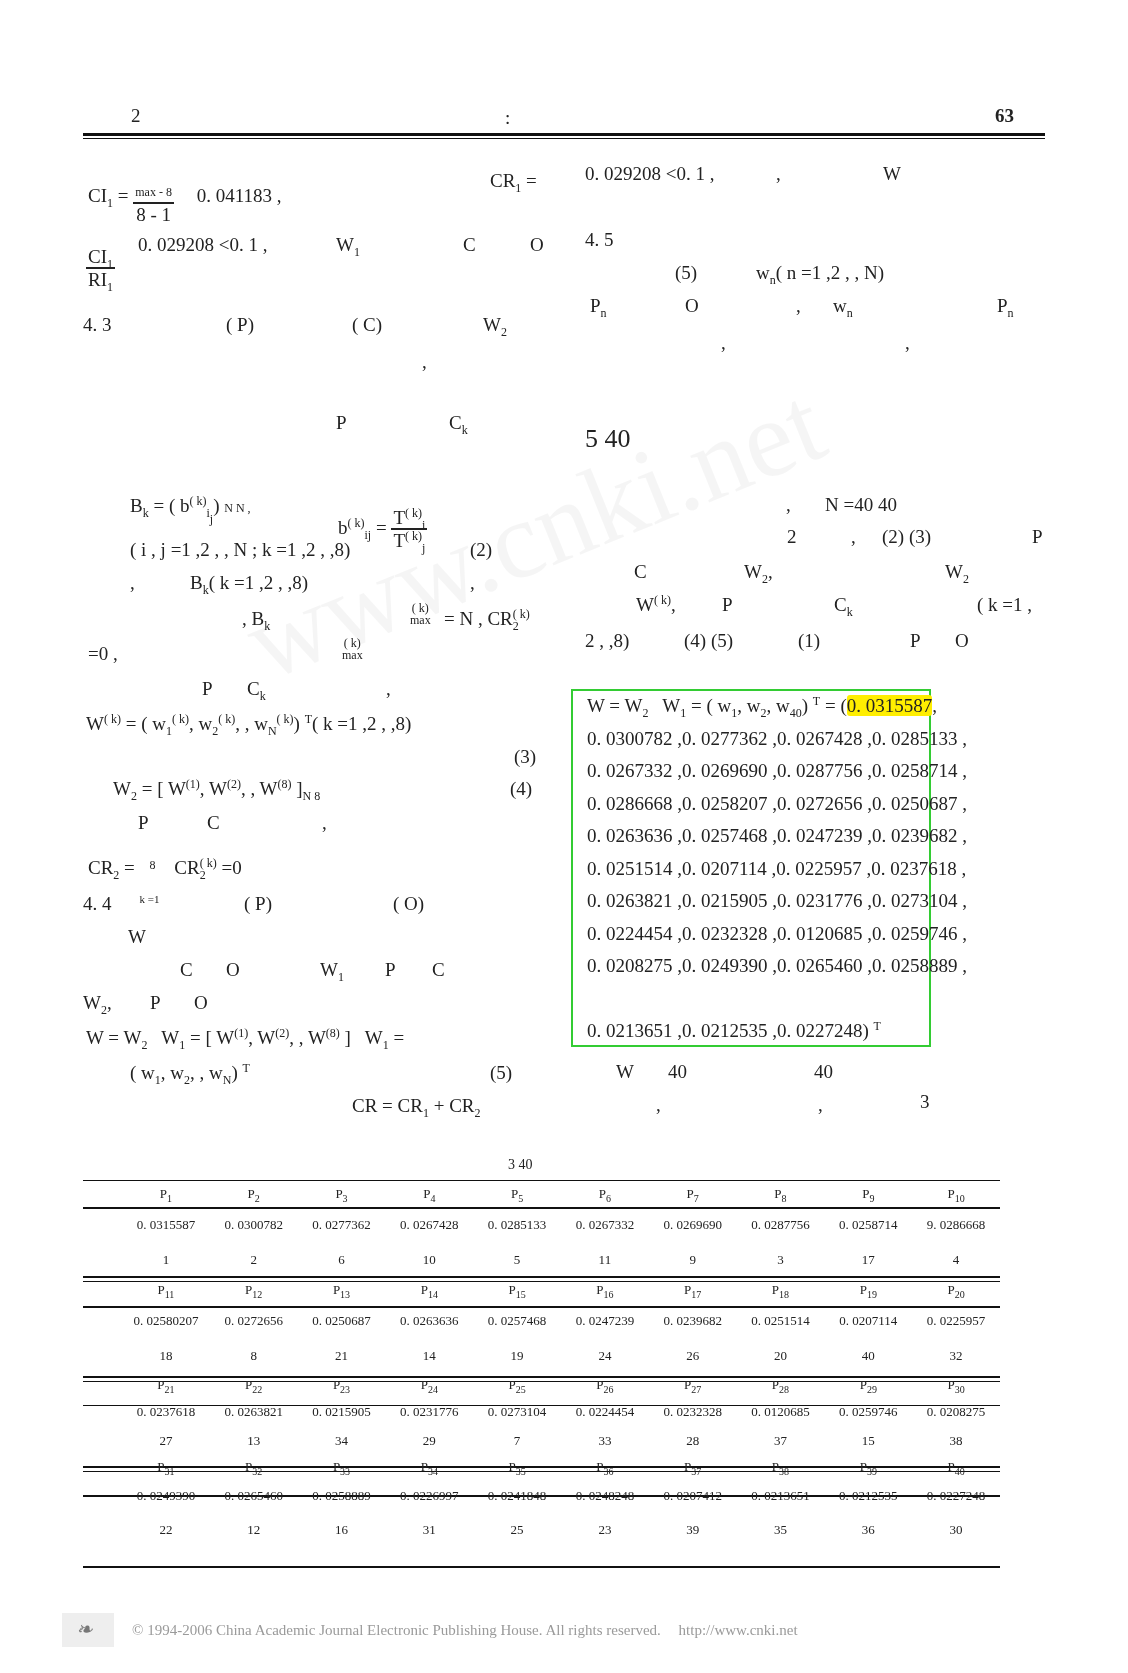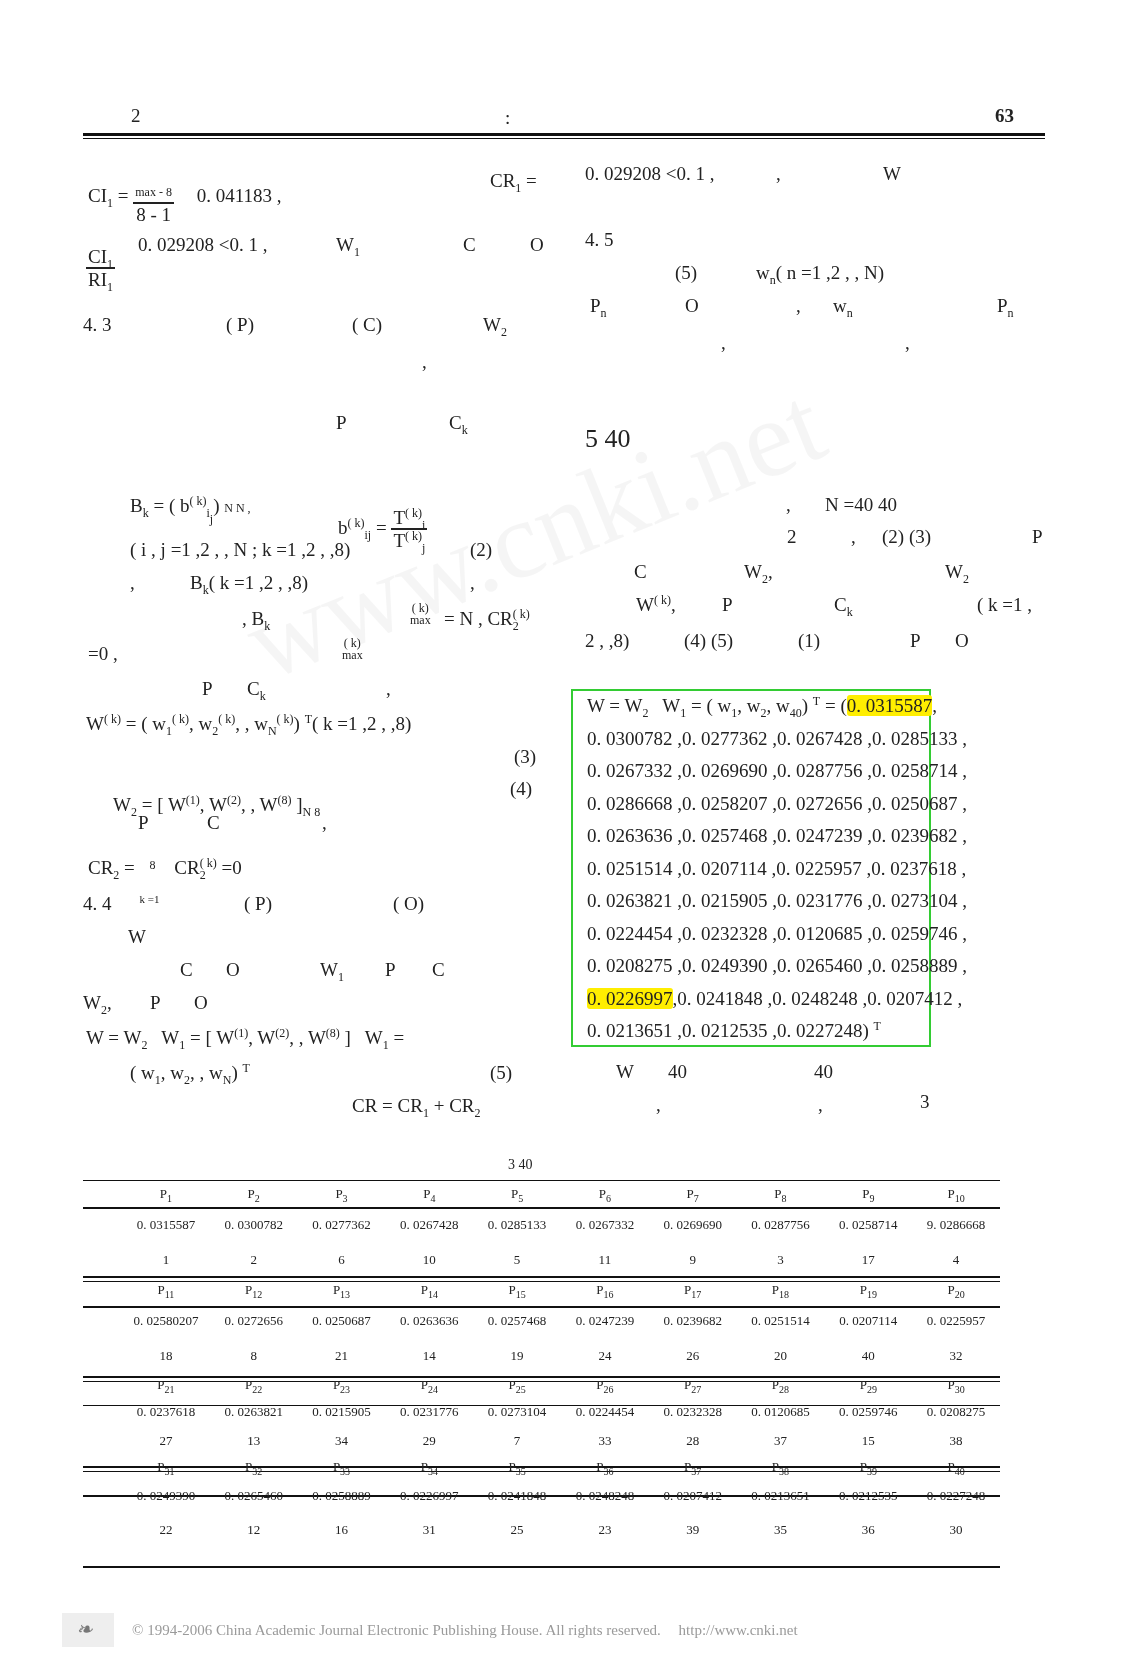--- a/index.html
+++ b/index.html
@@ -108,21 +108,21 @@
 <div class="abs t" style="left:247px;top:678px;"><span>C</span><sub>k</sub></div>
 <div class="abs t" style="left:386px;top:678px;">,</div>
 
 <div class="abs t" style="left:86px;top:713px;">
   <span>W</span><sup>( k)</sup>
   <span>= ( w</span><sub>1</sub><sup>( k)</sup><span>, w</span><sub>2</sub><sup>( k)</sup><span>,     , w</span><sub>N</sub><sup>( k)</sup><span>)</span>
   <sup>T</sup><span>( k =1 ,2 ,     ,8)</span>
 </div>
 <div class="abs t" style="left:514px;top:746px;">(3)</div>
 
-<div class="abs t" style="left:113px;top:778px;margin-top:16px;">
+<div class="abs t" style="left:113px;top:778px;">
   <span>W</span><sub>2</sub>
   <span>= [ W</span><sup>(1)</sup><span>, W</span><sup>(2)</sup><span>,     , W</span><sup>(8)</sup>
   <span>]</span><sub class="s">N   8</sub>
 </div>
 <div class="abs t" style="left:510px;top:778px;">(4)</div>
 <div class="abs t" style="left:138px;top:812px;">P</div>
 <div class="abs t" style="left:207px;top:812px;">C</div>
 <div class="abs t" style="left:322px;top:812px;">,</div>
 
 <div class="abs t" style="left:88px;top:857px;">
@@ -209,23 +209,20 @@
     <span>= (</span><span class="hl">0. 0315587</span><span>,</span>
   </div>
   <div class="line" style="top:37px;">0. 0300782 ,0. 0277362 ,0. 0267428 ,0. 0285133 ,</div>
   <div class="line" style="top:69px;">0. 0267332 ,0. 0269690 ,0. 0287756 ,0. 0258714 ,</div>
   <div class="line" style="top:102px;">0. 0286668 ,0. 0258207 ,0. 0272656 ,0. 0250687 ,</div>
   <div class="line" style="top:134px;">0. 0263636 ,0. 0257468 ,0. 0247239 ,0. 0239682 ,</div>
   <div class="line" style="top:167px;">0. 0251514 ,0. 0207114 ,0. 0225957 ,0. 0237618 ,</div>
   <div class="line" style="top:199px;">0. 0263821 ,0. 0215905 ,0. 0231776 ,0. 0273104 ,</div>
   <div class="line" style="top:232px;">0. 0224454 ,0. 0232328 ,0. 0120685 ,0. 0259746 ,</div>
   <div class="line" style="top:264px;">0. 0208275 ,0. 0249390 ,0. 0265460 ,0. 0258889 ,</div>
-  <div class="line" style="top:297px;">
-    <span class="hl">0. 0226997</span><span>,0. 0241848 ,0. 0248248 ,0. 0207412 ,</span>
-  </div>
   <div class="line" style="top:329px;">
     <span>0. 0213651 ,0. 0212535 ,0. 0227248)</span> <sup>T</sup>
   </div>
 </div>
 
 <div class="abs t" style="left:616px;top:1061px;">W</div>
 <div class="abs t" style="left:668px;top:1061px;">40</div>
 <div class="abs t" style="left:814px;top:1061px;">40</div>
 <div class="abs t" style="left:656px;top:1094px;">,</div>
 <div class="abs t" style="left:818px;top:1094px;">,</div>

